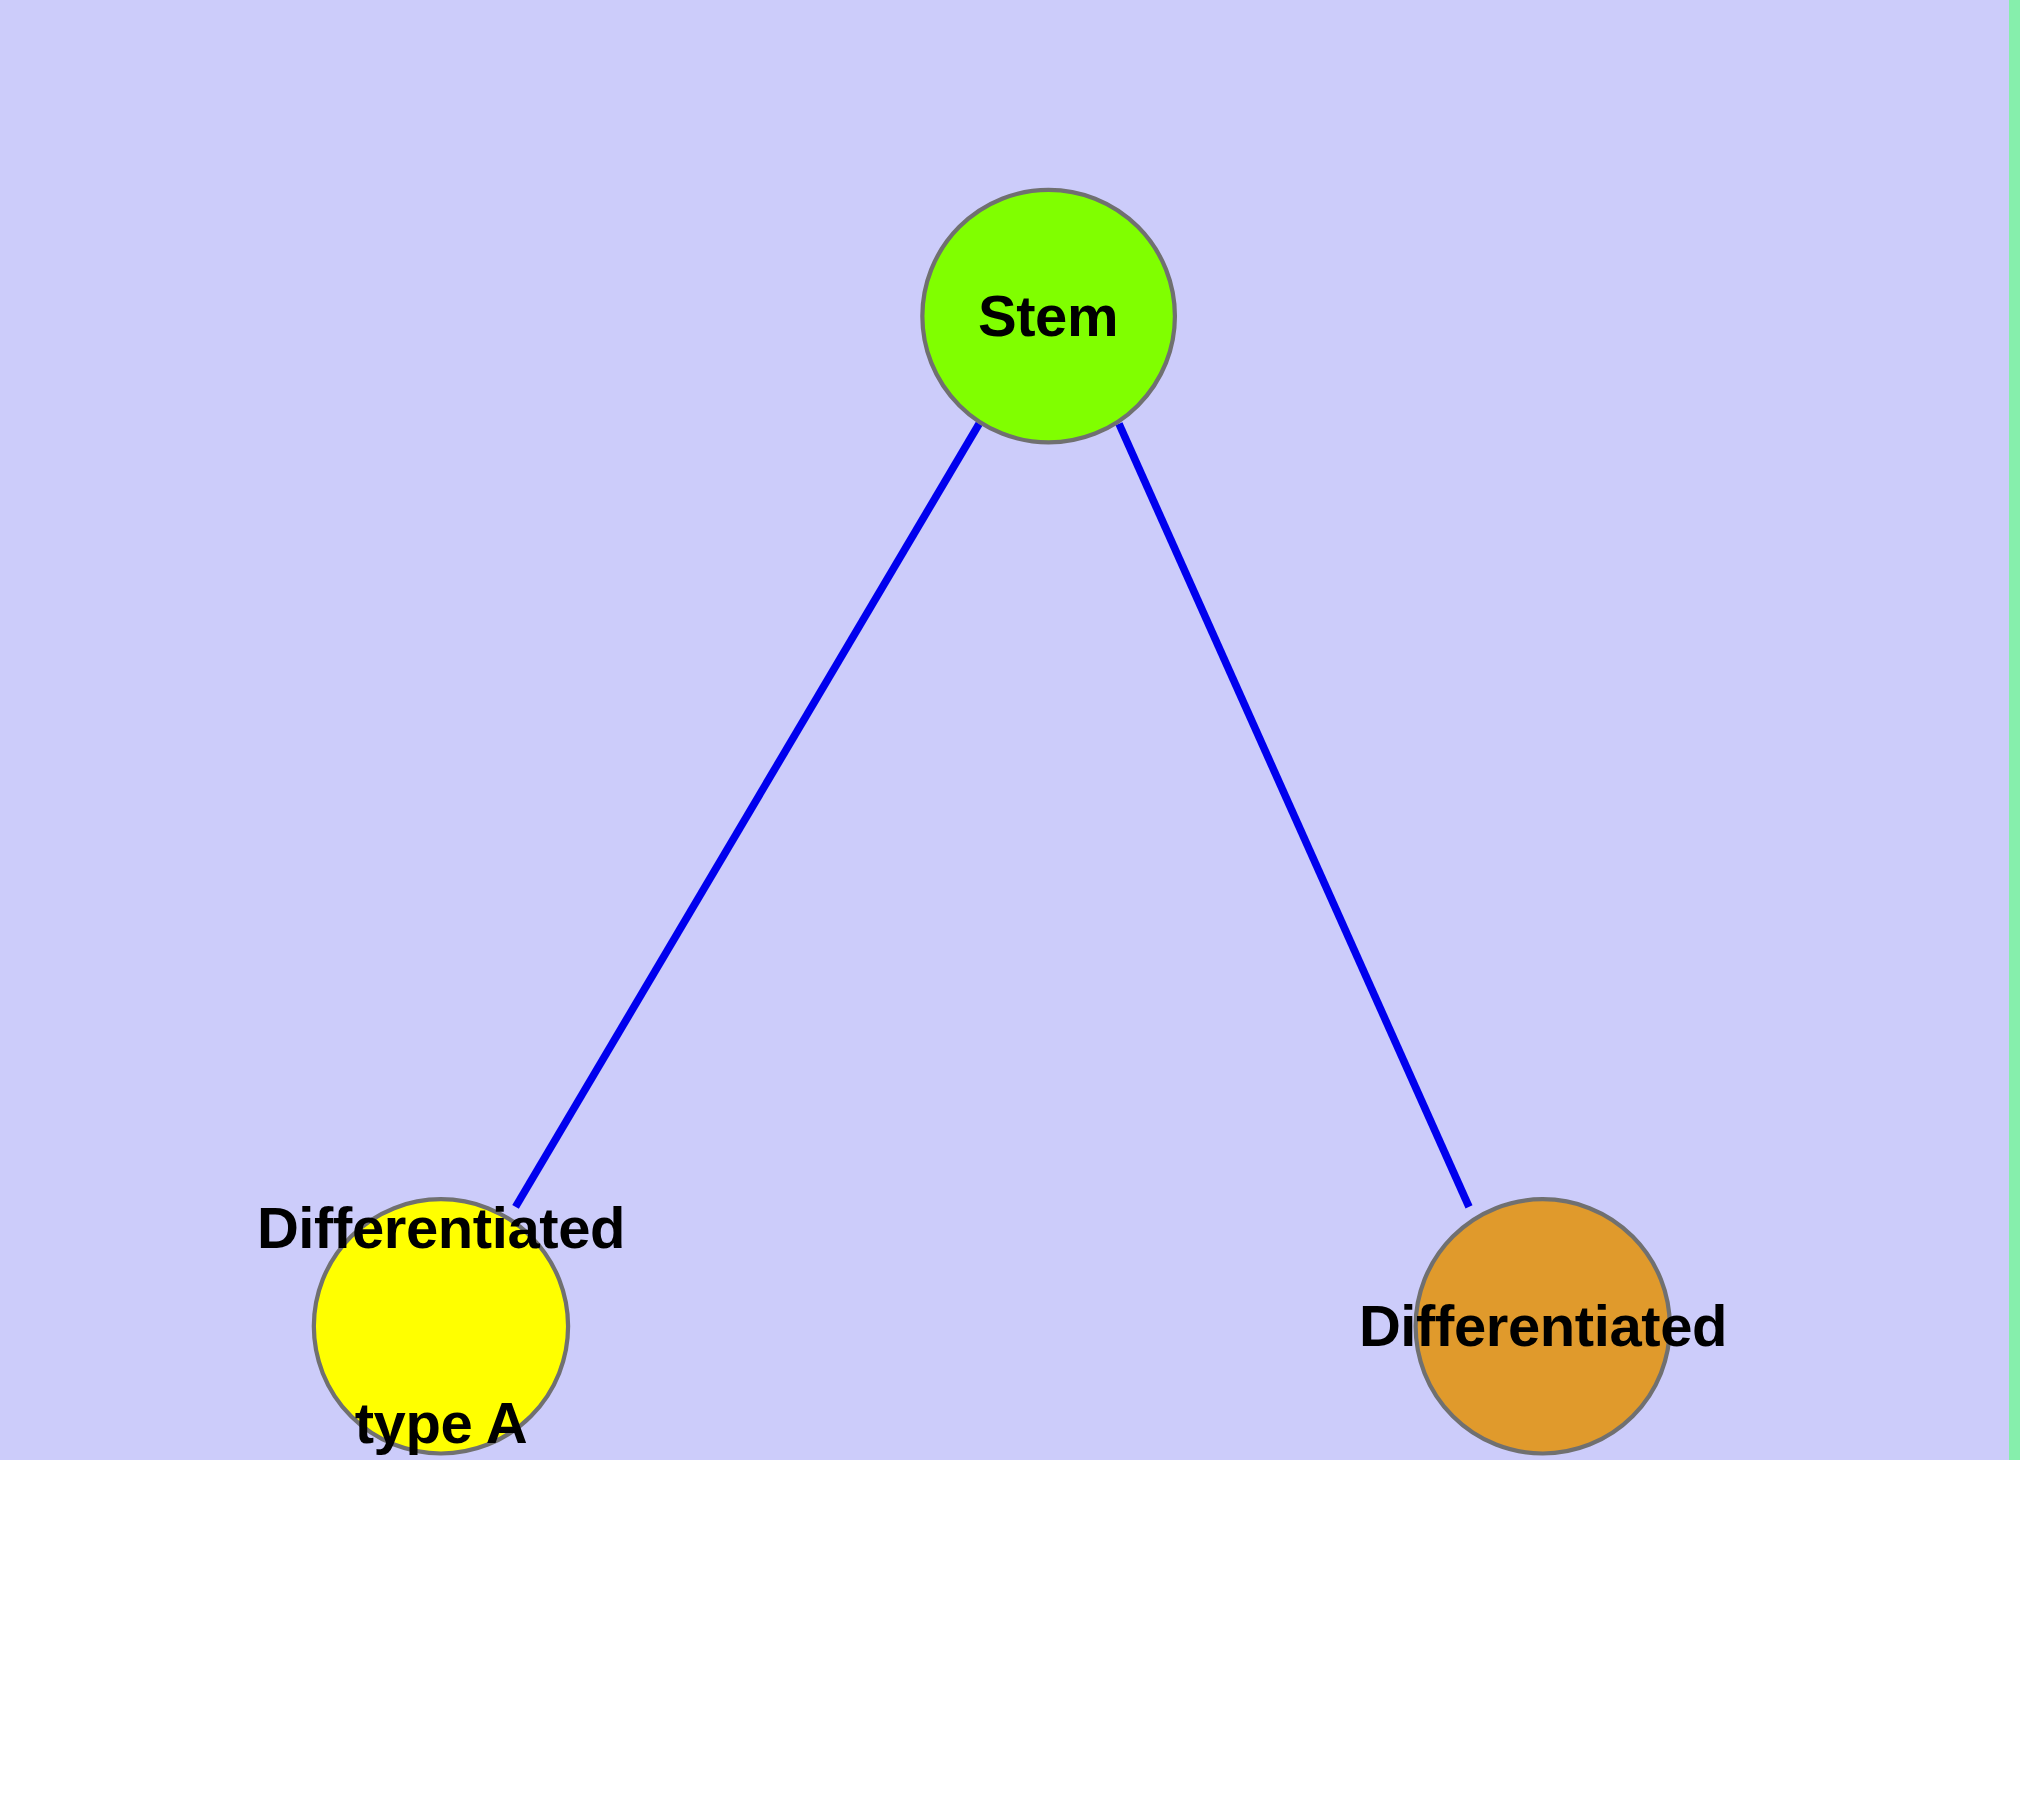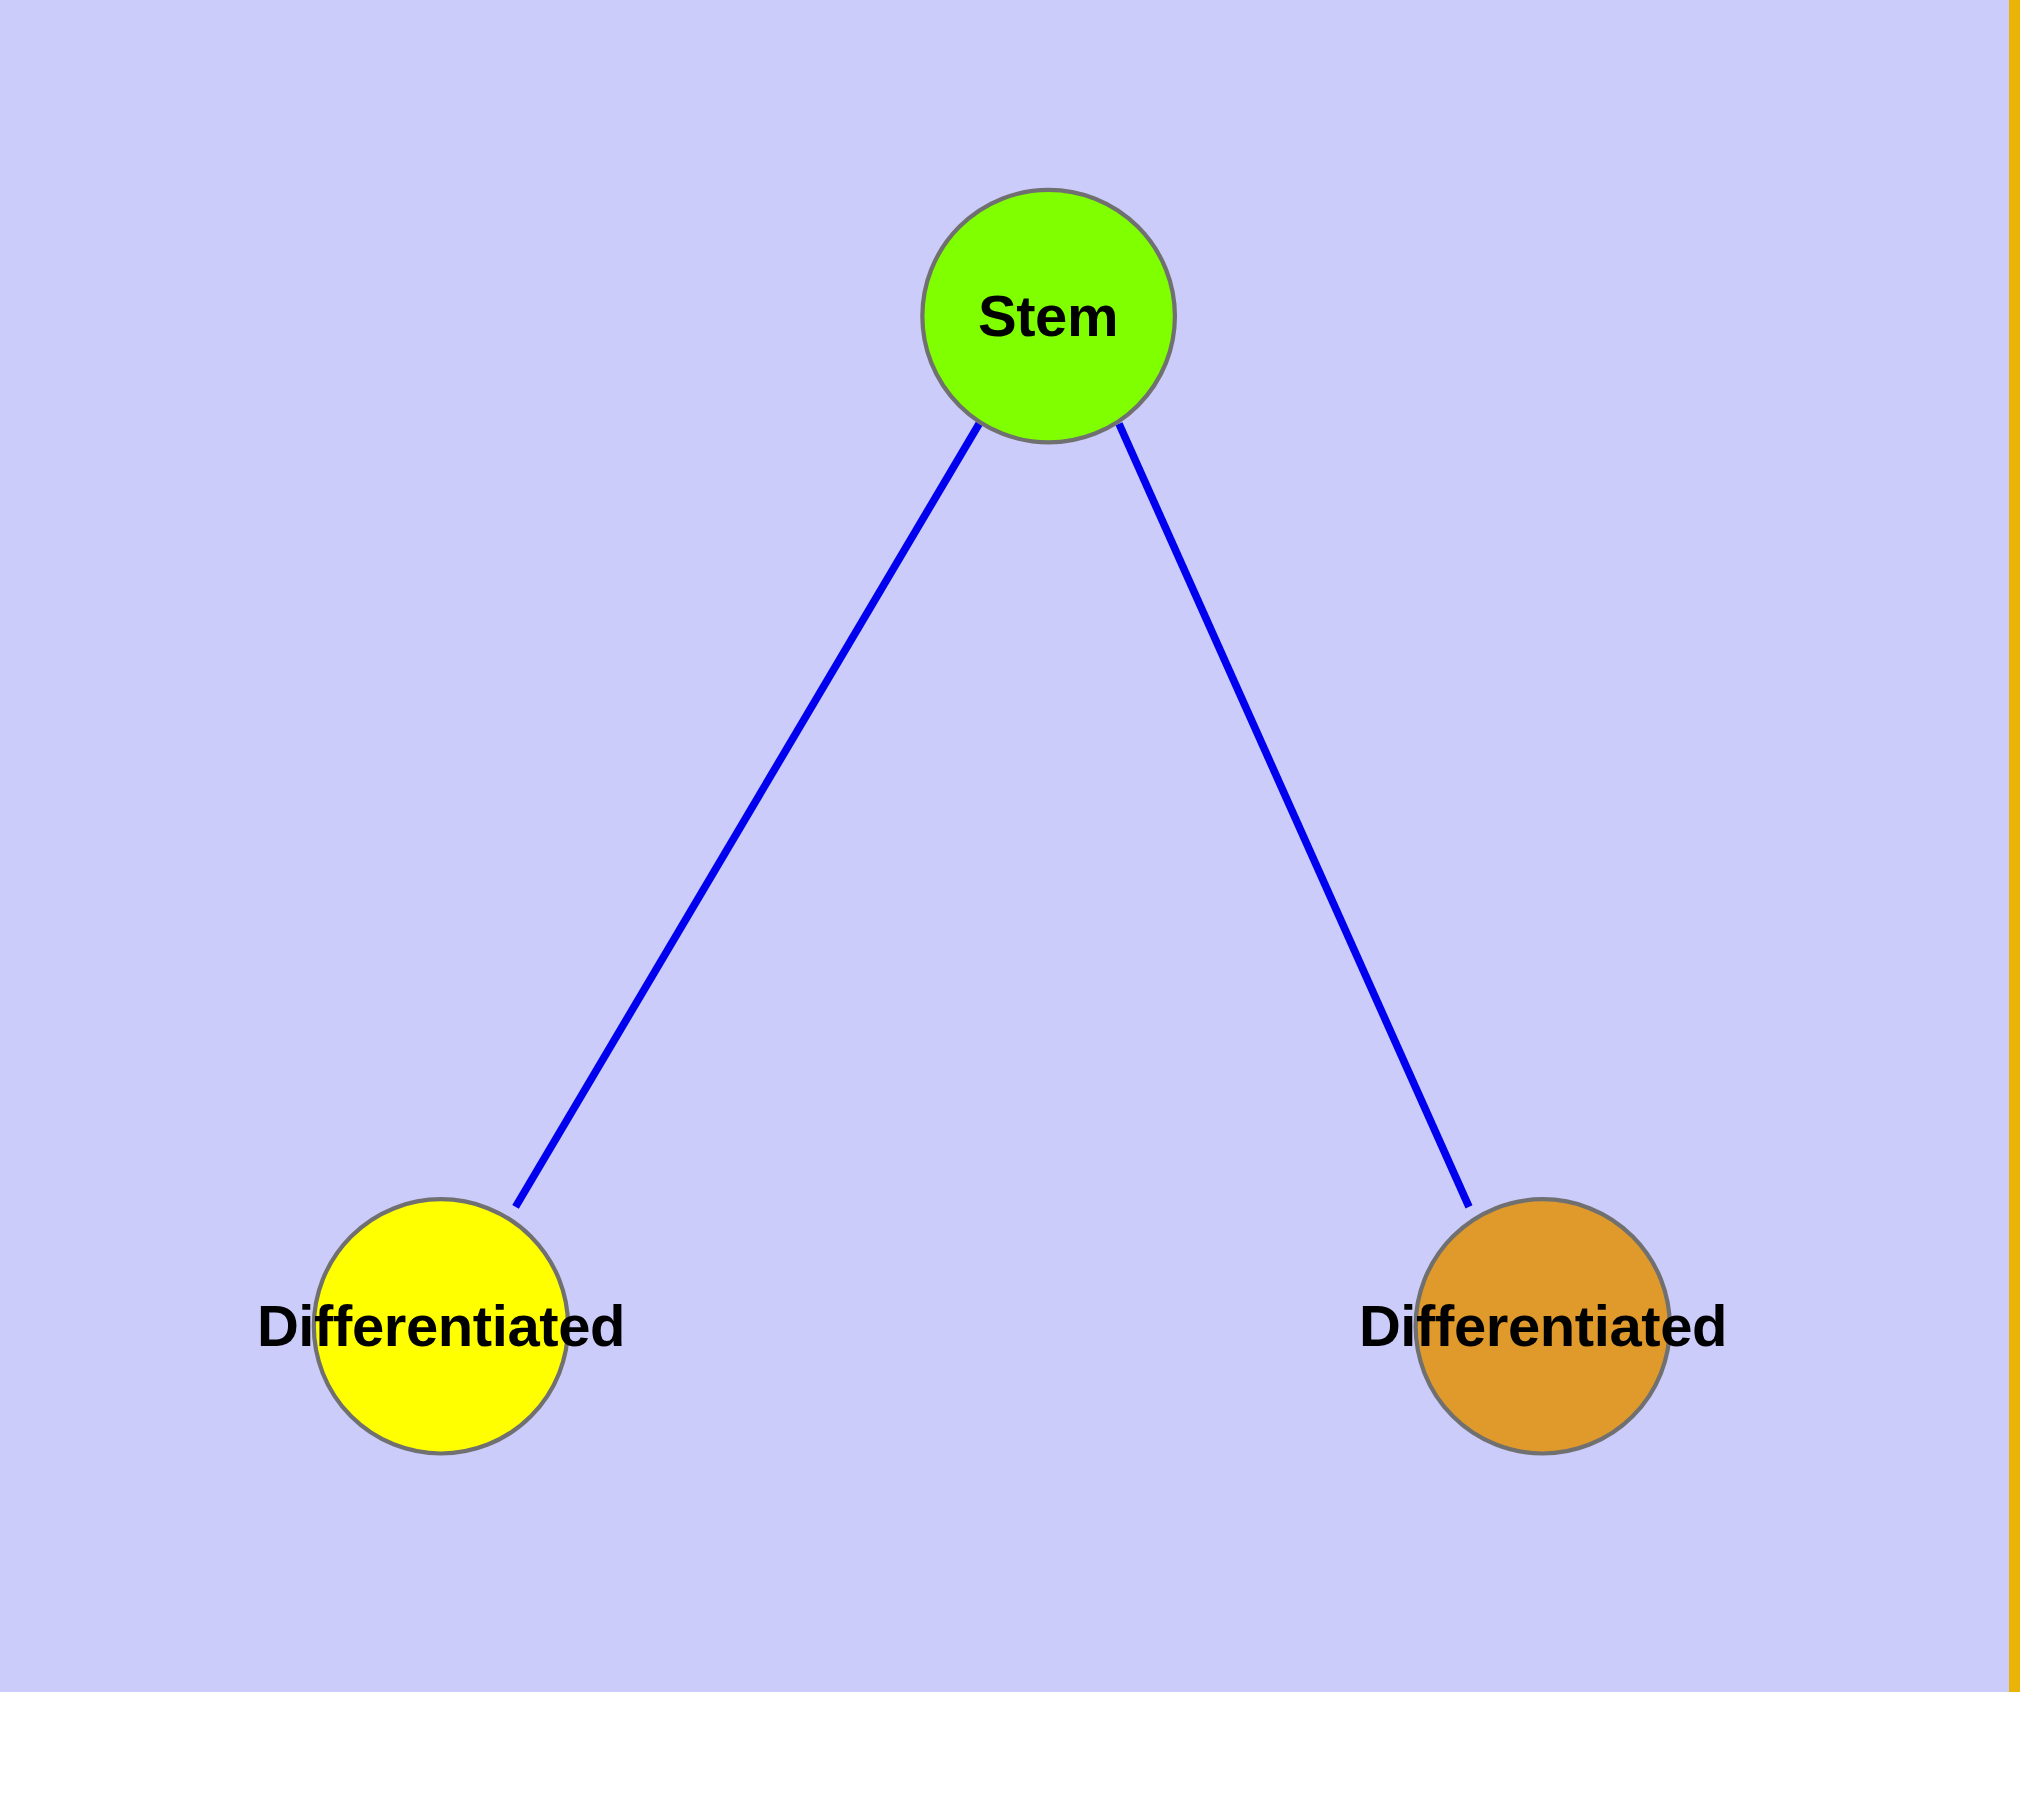--- a/index.html
+++ b/index.html
@@ -4,22 +4,22 @@
 <title>Cell Differentiation Graph</title>
 <style>
   html, body {
     margin: 0;
     padding: 0;
     background: #ffffff;
   }
   #canvas {
     position: relative;
     width: 2021px;
-    height: 1692px;
-    background: #eab308;
+    height: 1460px;
+    background: #86efac;
     overflow: hidden;
     font-family: "Liberation Sans", sans-serif;
   }
   #plot-area {
     position: absolute;
     left: 0;
     top: 0;
     width: 2009px;
     height: 1812px;
     background: #ccccfa;
@@ -64,20 +64,21 @@
       <circle cx="1237" cy="373" r="149" fill="#80ff00" stroke="#707070" stroke-width="5"></circle>
       <circle cx="520" cy="1565" r="150" fill="#ffff00" stroke="#707070" stroke-width="5"></circle>
       <circle cx="1820" cy="1565" r="150" fill="#e09a2c" stroke="#707070" stroke-width="5"></circle>
     </g>
   </svg>
 
   <div class="node-label" style="left: 1048px; top: 316px; font-size: 58px;">Stem</div>
 
   <div class="node-label" style="left: 441px; top: 1326px; font-size: 58px;">
     <div>Differentiated</div>
+    <div>type A</div>
   </div>
 
   <div class="node-label" style="left: 1543px; top: 1326px; font-size: 58px;">
     <div>Differentiated</div>
   </div>
 
 </div>
 
 
 </body></html>

